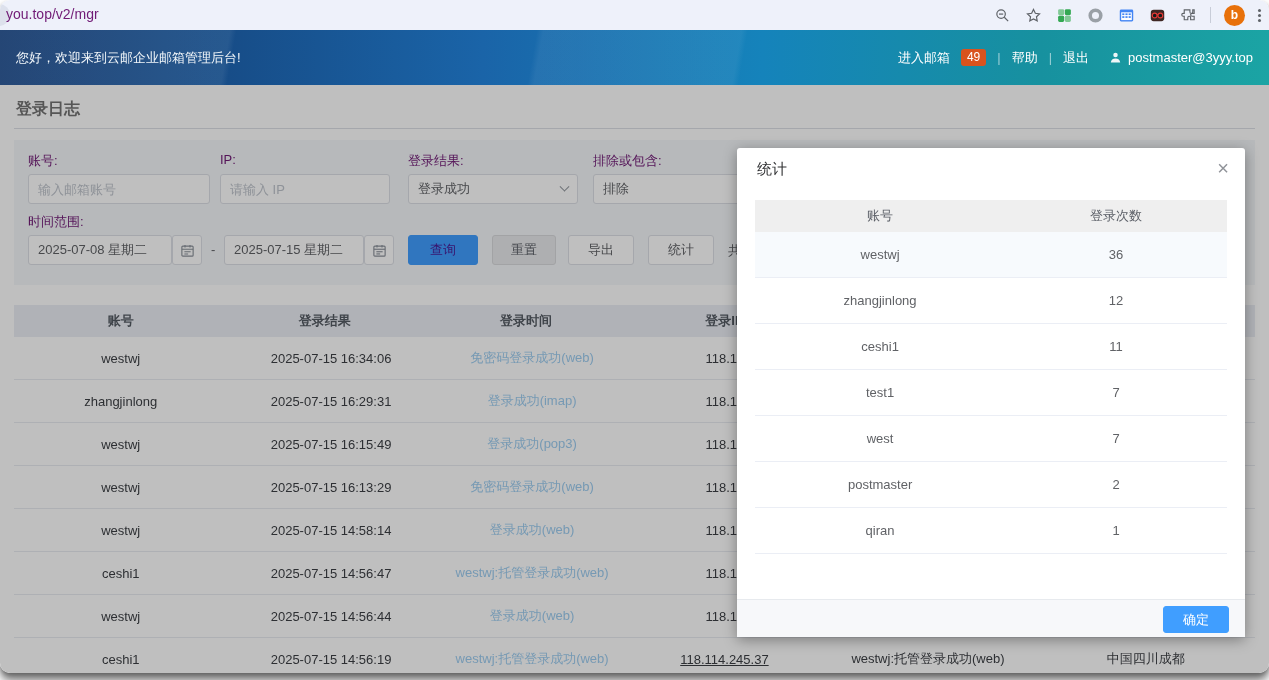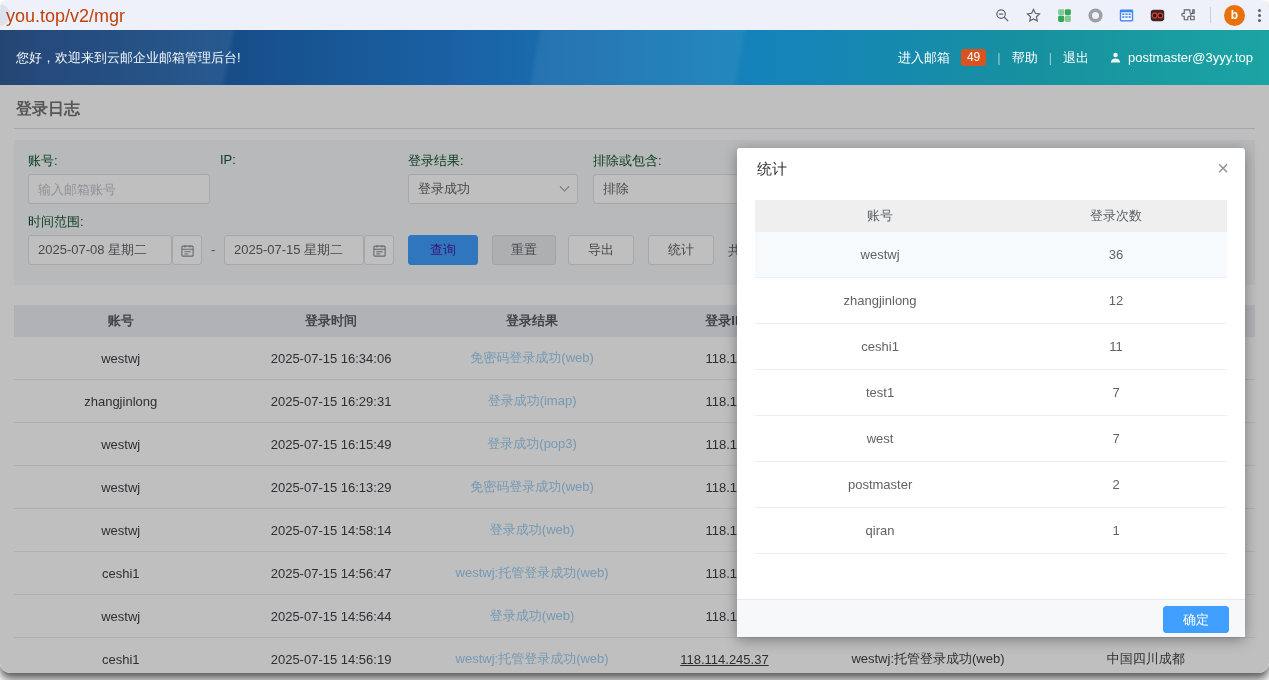--- a/index.html
+++ b/index.html
@@ -7,21 +7,21 @@
     font-family:"Liberation Sans","DejaVu Sans",sans-serif; }
   .window { position:absolute; top:0; left:0; width:1269px; height:673px;
     border-radius:10px; overflow:hidden; background:#fff;
     box-shadow:0 8px 10px rgba(0,0,0,0.5), 0 2px 4px rgba(0,0,0,0.25); }
 
   
   .browser-bar { position:absolute; top:0; left:0; right:0; height:30px;
     background:#eef1fa; display:flex; align-items:center; }
   .favicon-stub { position:absolute; left:-12px; top:4px; width:22px; height:22px;
     border-radius:50%; background:#dde1ec; }
-  .url-text { position:absolute; left:6px; top:6px; font-size:18px; color:#c2410c; }
+  .url-text { position:absolute; left:6px; top:6px; font-size:14px; color:#701a75; }
   .browser-icons { position:absolute; right:8px; top:0; height:30px;
     display:flex; align-items:center; gap:13px; }
   .bicon { width:18px; height:18px; display:flex; align-items:center; justify-content:center; }
   .bicon svg { width:17px; height:17px; }
   .avatar-circle { width:21px; height:21px; border-radius:50%; background:#e8710a;
     color:#fff; font-size:12px; font-weight:bold; display:flex; align-items:center;
     justify-content:center; }
   .chrome-sep { width:1px; height:16px; background:#c8cdd8; }
   .kebab { display:flex; flex-direction:column; gap:2px; align-items:center; }
   .kebab i { width:3px; height:3px; border-radius:50%; background:#5f6368; display:block; }
@@ -46,21 +46,21 @@
   
   .content { position:absolute; top:85px; left:0; right:0; bottom:0; background:#fff;
     overflow:hidden; }
   .page-title { position:absolute; left:16px; top:14px; font-size:16px; font-weight:bold;
     color:#737373; }
   .title-divider { position:absolute; left:14px; right:14px; top:43px; height:1px;
     background:#dcdfe6; }
 
   .filter-panel { position:absolute; left:14px; right:14px; top:55px; height:145px;
     background:#f5f7fa; }
-  .flabel { position:absolute; font-size:13px; color:#14532d; }
+  .flabel { position:absolute; font-size:13px; color:#701a75; }
   .finput { position:absolute; height:30px; border:1px solid #dcdfe6; border-radius:3px;
     background:#fff; font-size:13px; color:#606266; padding:0 9px; outline:none;
     font-family:inherit; }
   .finput::placeholder { color:#bfc4cc; }
   .fselect { position:absolute; height:30px; border:1px solid #dcdfe6; border-radius:3px;
     background:#fff; font-size:13px; color:#606266; padding:0 9px; display:flex;
     align-items:center; justify-content:space-between; cursor:pointer; }
   .chev { width:7px; height:7px; border-right:1.5px solid #90959c;
     border-bottom:1.5px solid #90959c; transform:rotate(45deg) translate(-2px,-2px); }
   .cal-btn { position:absolute; width:30px; height:30px; border:1px solid #dcdfe6;
@@ -202,20 +202,21 @@
   </div>
 
   <div class="content">
     <div class="page-title">登录日志</div>
     <div class="title-divider"></div>
 
     <div class="filter-panel">
       <div class="flabel" style="left:14px; top:12px">账号:</div>
       <input class="finput" style="left: 14px; top: 34px; width: 182px;" placeholder="输入邮箱账号">
       <div class="flabel" style="left:206px; top:12px">IP:</div>
+      <input class="finput" style="left: 206px; top: 34px; width: 170px;" placeholder="请输入 IP">
       <div class="flabel" style="left:394px; top:12px">登录结果:</div>
       <div class="fselect" style="left:394px; top:34px; width:170px">
         <span>登录成功</span>
         <span class="chev"></span>
       </div>
       <div class="flabel" style="left:579px; top:12px">排除或包含:</div>
       <div class="fselect" style="left:579px; top:34px; width:170px">
         <span>排除</span>
         <span class="chev"></span>
       </div>
@@ -247,22 +248,22 @@
       <div class="btn btn-primary" style="left:394px; top:95px; width:70px">查询</div>
       <div class="btn btn-plain" style="left:478px; top:95px; width:64px">重置</div>
       <div class="btn btn-white" style="left:554px; top:95px; width:66px">导出</div>
       <div class="btn btn-white" style="left:634px; top:95px; width:66px">统计</div>
       <div class="total-text" style="left:714px; top:102px">共</div>
     </div>
 
     <div class="main-table">
       <div class="mthead" id="main-table-head">
           <div class="mcell" style="width: 17.2%;">账号</div>
+          <div class="mcell" style="width: 15.7%;">登录结果</div>
           <div class="mcell" style="width: 16.7%;">登录时间</div>
-          <div class="mcell" style="width: 15.7%;">登录结果</div>
           <div class="mcell" style="width: 15.3%;">登录IP</div>
           <div class="mcell" style="width: 17.5%;"></div>
           <div class="mcell" style="width: 17.6%;"></div>
         </div>
       <div id="main-table-body">
           <div class="mrow">
             <div class="mcell" style="width: 17.2%;">westwj</div>
             <div class="mcell" style="width: 16.7%;">2025-07-15 16:34:06</div>
             <div class="mcell link" style="width: 15.7%;">免密码登录成功(web)</div>
             <div class="mcell" style="width: 15.3%;">118.11</div>

